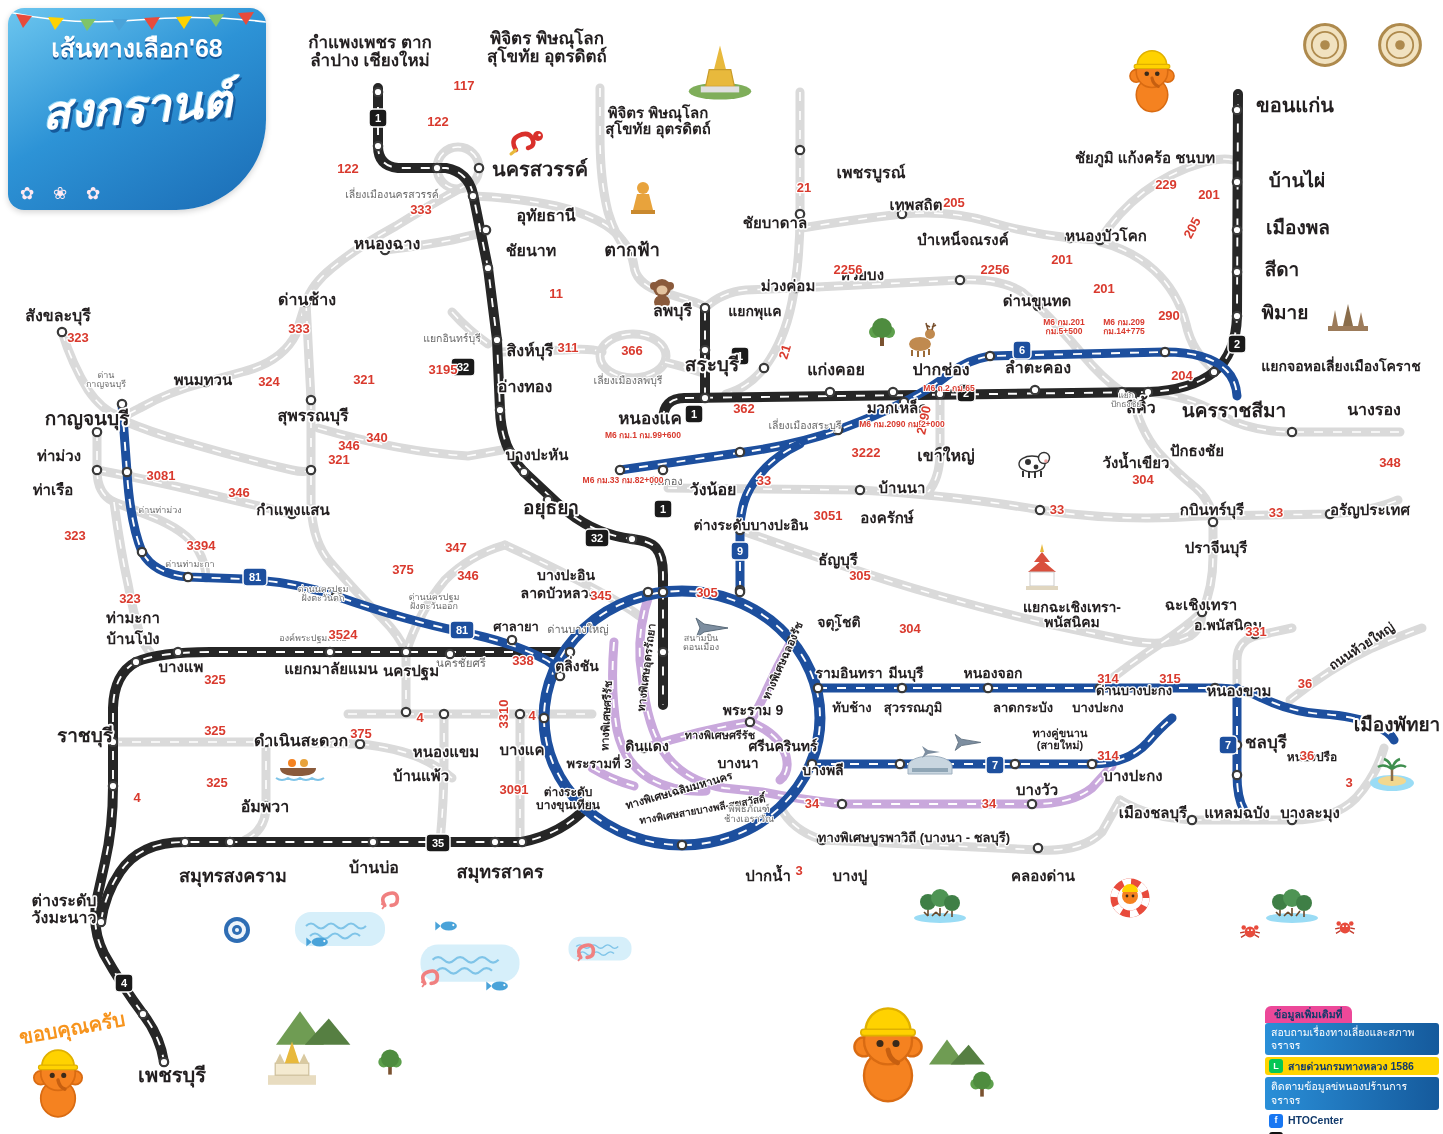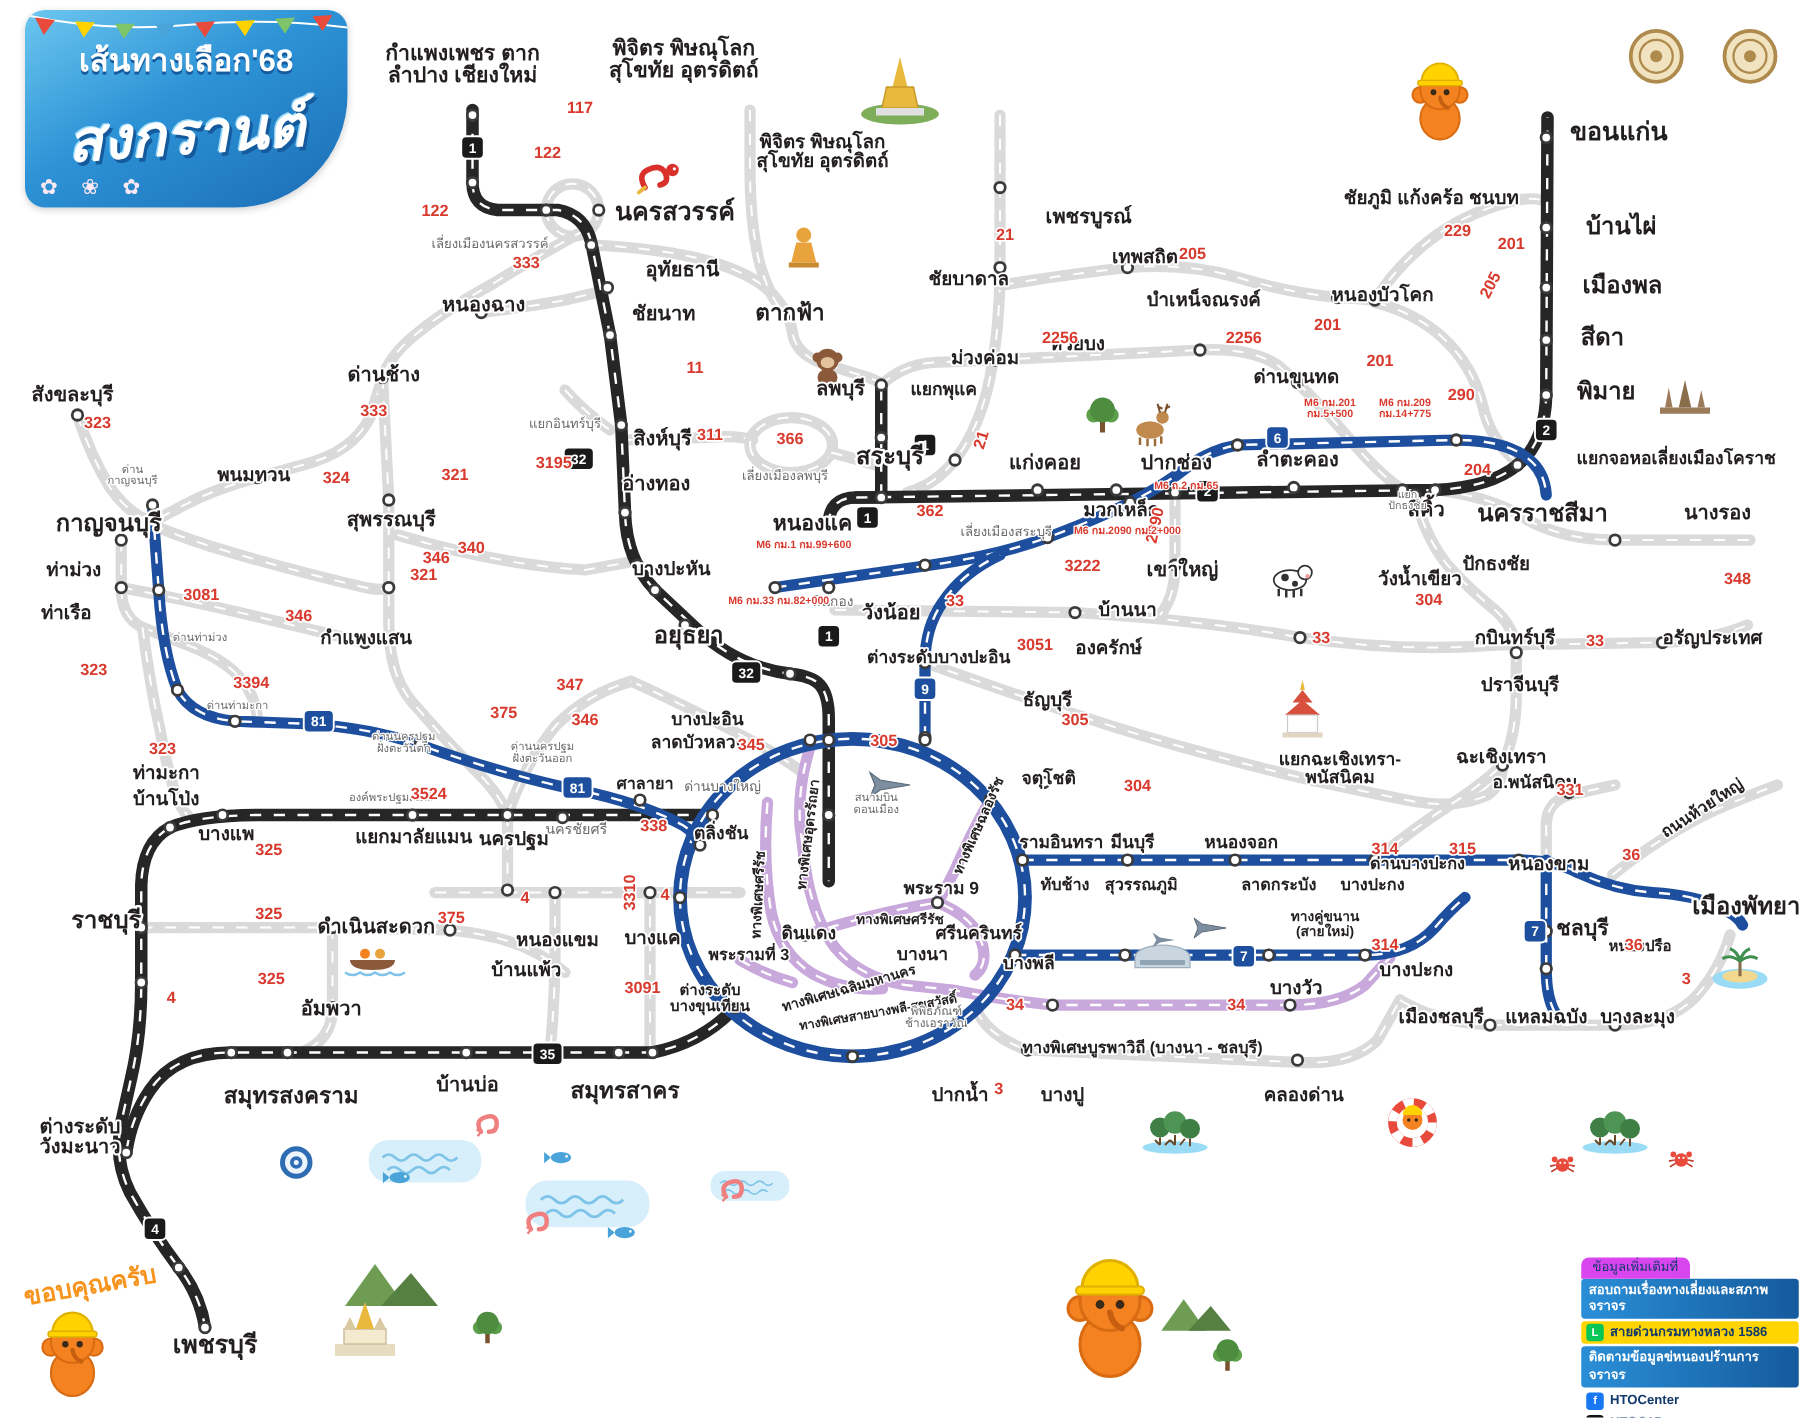--- a/index.html
+++ b/index.html
@@ -3,37 +3,37 @@
 <meta charset="utf-8">
 <title>เส้นทางเลือก'68</title>
 <style>
   html,body{margin:0;padding:0}
   body{width:1443px;height:1134px;position:relative;background:#ffffff;overflow:hidden;
        font-family:"Liberation Sans","DejaVu Sans",sans-serif;color:#231f20}
   svg#map{position:absolute;left:0;top:0}
   svg text{font-family:"Liberation Sans","DejaVu Sans",sans-serif}
   .node{fill:#fff;stroke:#3a3a3a;stroke-width:2.2}
 
-  .banner{position:absolute;left:20px;top:8px;width:258px;height:158px;z-index:5;
+  .banner{position:absolute;left:8px;top:8px;width:258px;height:202px;z-index:5;
           background:linear-gradient(150deg,#6cc6ef 0%,#2d93d6 45%,#1b6cb5 100%);
           border-radius:16px 16px 90px 16px;box-shadow:0 2px 6px rgba(0,0,0,.18);overflow:hidden}
   .banner-line1{margin-top:20px;text-align:center;color:#fff;font-weight:800;font-size:25px;
                 text-shadow:0 2px 0 #155a9c}
   .banner-line2{text-align:center;color:#fff;font-weight:800;font-style:italic;font-size:46px;margin-top:2px;
                 transform:rotate(-4deg);text-shadow:2px 3px 0 #155a9c,-1px -1px 0 #9fdcf8}
   .flowers{position:absolute;left:12px;bottom:6px;color:#ffe9f2;font-size:17px;letter-spacing:7px}
   .bunting{position:absolute;left:0;top:0}
 
   .thanks{position:absolute;left:12px;top:1012px;width:120px;z-index:5;color:#f7941d;font-weight:800;
           font-size:20px;transform:rotate(-10deg);text-align:center}
 
   .panel{position:absolute;right:4px;top:1006px;width:174px;z-index:5;font-size:10.5px;line-height:1.25}
-  .panel-tab{display:inline-block;background:#d946ef;color:#123a6b;font-weight:400;
+  .panel-tab{display:inline-block;background:#ec4899;color:#123a6b;font-weight:700;
              padding:2px 9px;border-radius:6px 6px 0 0}
-  .panel-bar{background:linear-gradient(90deg,#2a8fd8,#155a9c);color:#fff;font-weight:700;
+  .panel-bar{background:linear-gradient(90deg,#2a8fd8,#155a9c);color:#fff;font-weight:400;
              padding:3px 6px;border-radius:3px;margin-bottom:2px}
   .panel-row{display:flex;align-items:center;gap:5px;padding:2px 4px;color:#123a6b;font-weight:700;cursor:pointer}
   .panel-row.yellow{background:#ffd400;border-radius:3px;margin-bottom:2px}
   .ic{width:14px;height:14px;min-width:14px;border-radius:3px;display:inline-flex;align-items:center;
       justify-content:center;color:#fff;font-size:9px;font-weight:700}
   .ic.line{background:#06c755}
   .ic.fb{background:#1877f2}
   .ic.xx{background:#111}
 </style>
 </head>

